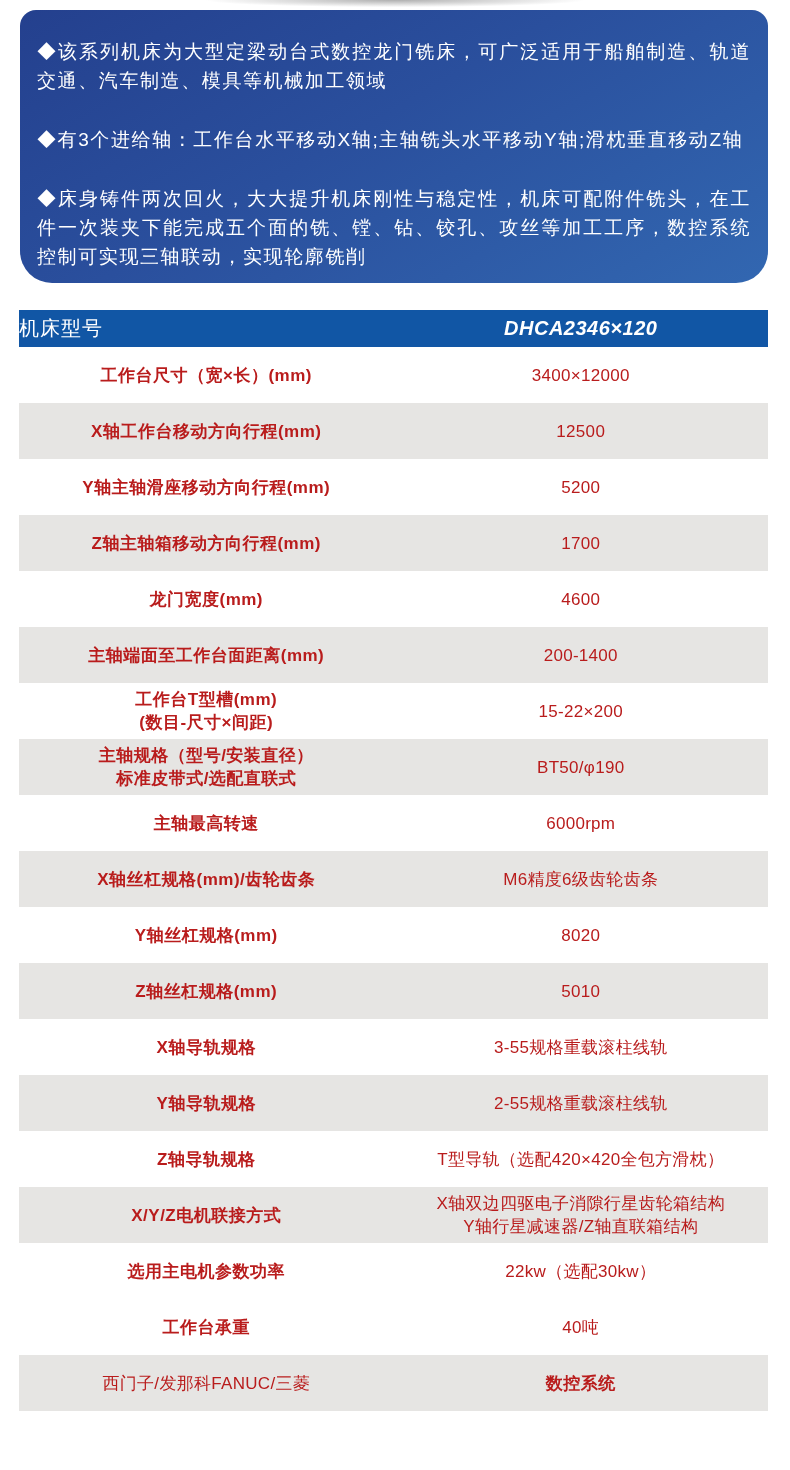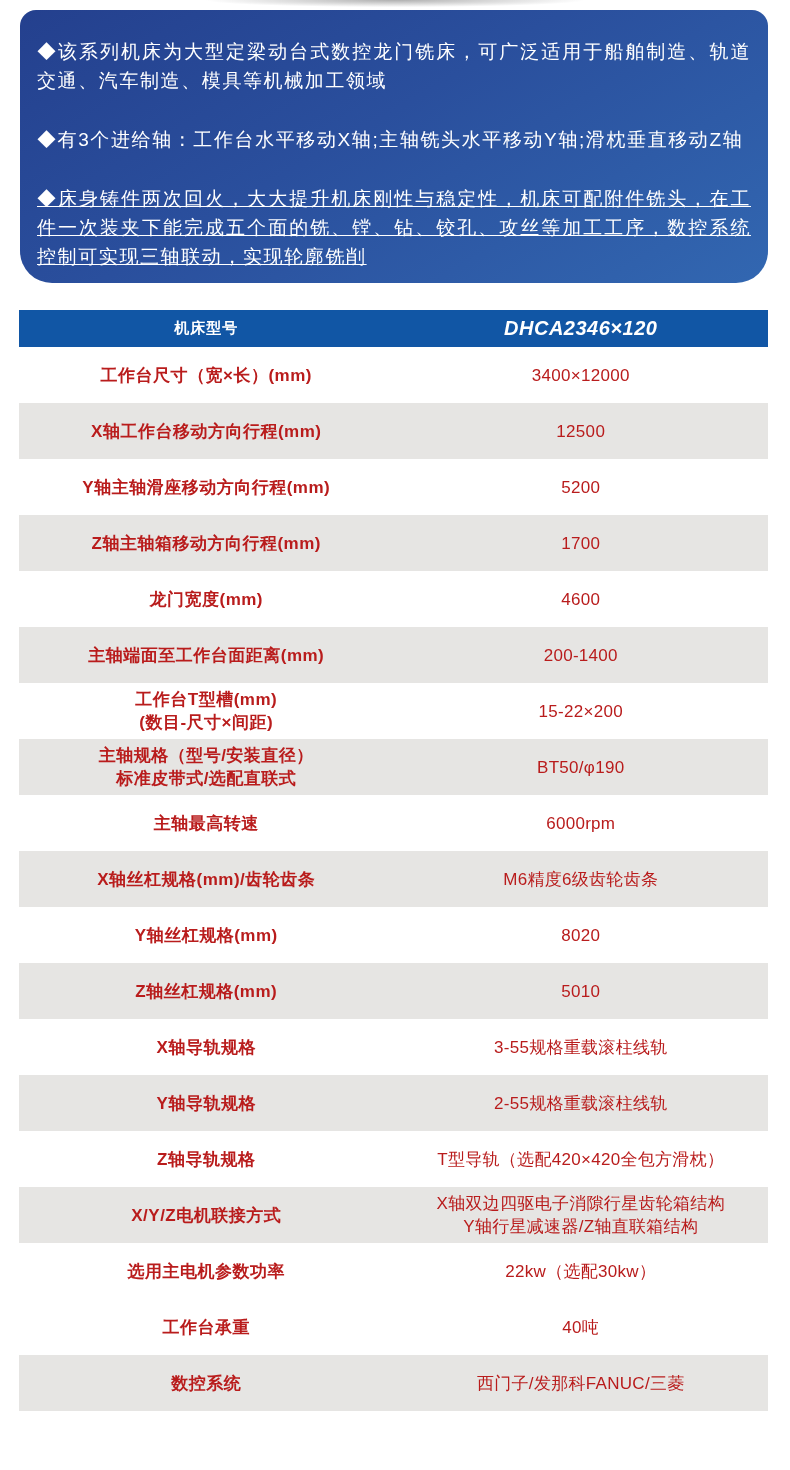--- a/index.html
+++ b/index.html
@@ -30,36 +30,36 @@
     background:linear-gradient(150deg, var(--card-blue-start) 0%, #2a4f9d 45%, var(--card-blue-end) 100%);
     color:#ffffff;
   }
   .intro-card p {
     margin:0 0 30px 0;
     font-size:19px;
     line-height:29px;
     letter-spacing:1.6px;
     text-align:justify;
   }
-  .intro-card p:last-child { margin-bottom:12px;text-decoration:underline; }
+  .intro-card p:last-child { margin-bottom:12px; }
 
   
   .spec-table {
     position:absolute; left:19px; top:310px;
     width:749px;
   }
   .spec-header {
     display:grid; grid-template-columns:1fr 1fr;
     align-items:center;
     height:37px;
     background:var(--header-blue);
     color:#ffffff;
   }
   .spec-header .h-label {
-    text-align:center; font-size:15px; font-weight:bold; letter-spacing:1px;
+    text-align:left; font-size:20px; font-weight:normal; letter-spacing:1px;
   }
   .spec-header .h-value {
     text-align:center; font-size:20px; font-weight:bold; letter-spacing:.5px;font-style:italic;
   }
   .spec-row {
     display:grid; grid-template-columns:1fr 1fr;
     align-items:center;
     min-height:56px;
     background:#ffffff;
   }
@@ -157,18 +157,18 @@
     </div>
     <div class="spec-row">
       <div class="cell label">选用主电机参数功率</div>
       <div class="cell value">22kw（选配30kw）</div>
     </div>
     <div class="spec-row">
       <div class="cell label">工作台承重</div>
       <div class="cell value">40吨</div>
     </div>
     <div class="spec-row shade">
+      <div class="cell value">西门子/发那科FANUC/三菱</div>
       <div class="cell label">数控系统</div>
-      <div class="cell value">西门子/发那科FANUC/三菱</div>
     </div>
 
   </section>
 </div>
 
 </body></html>

